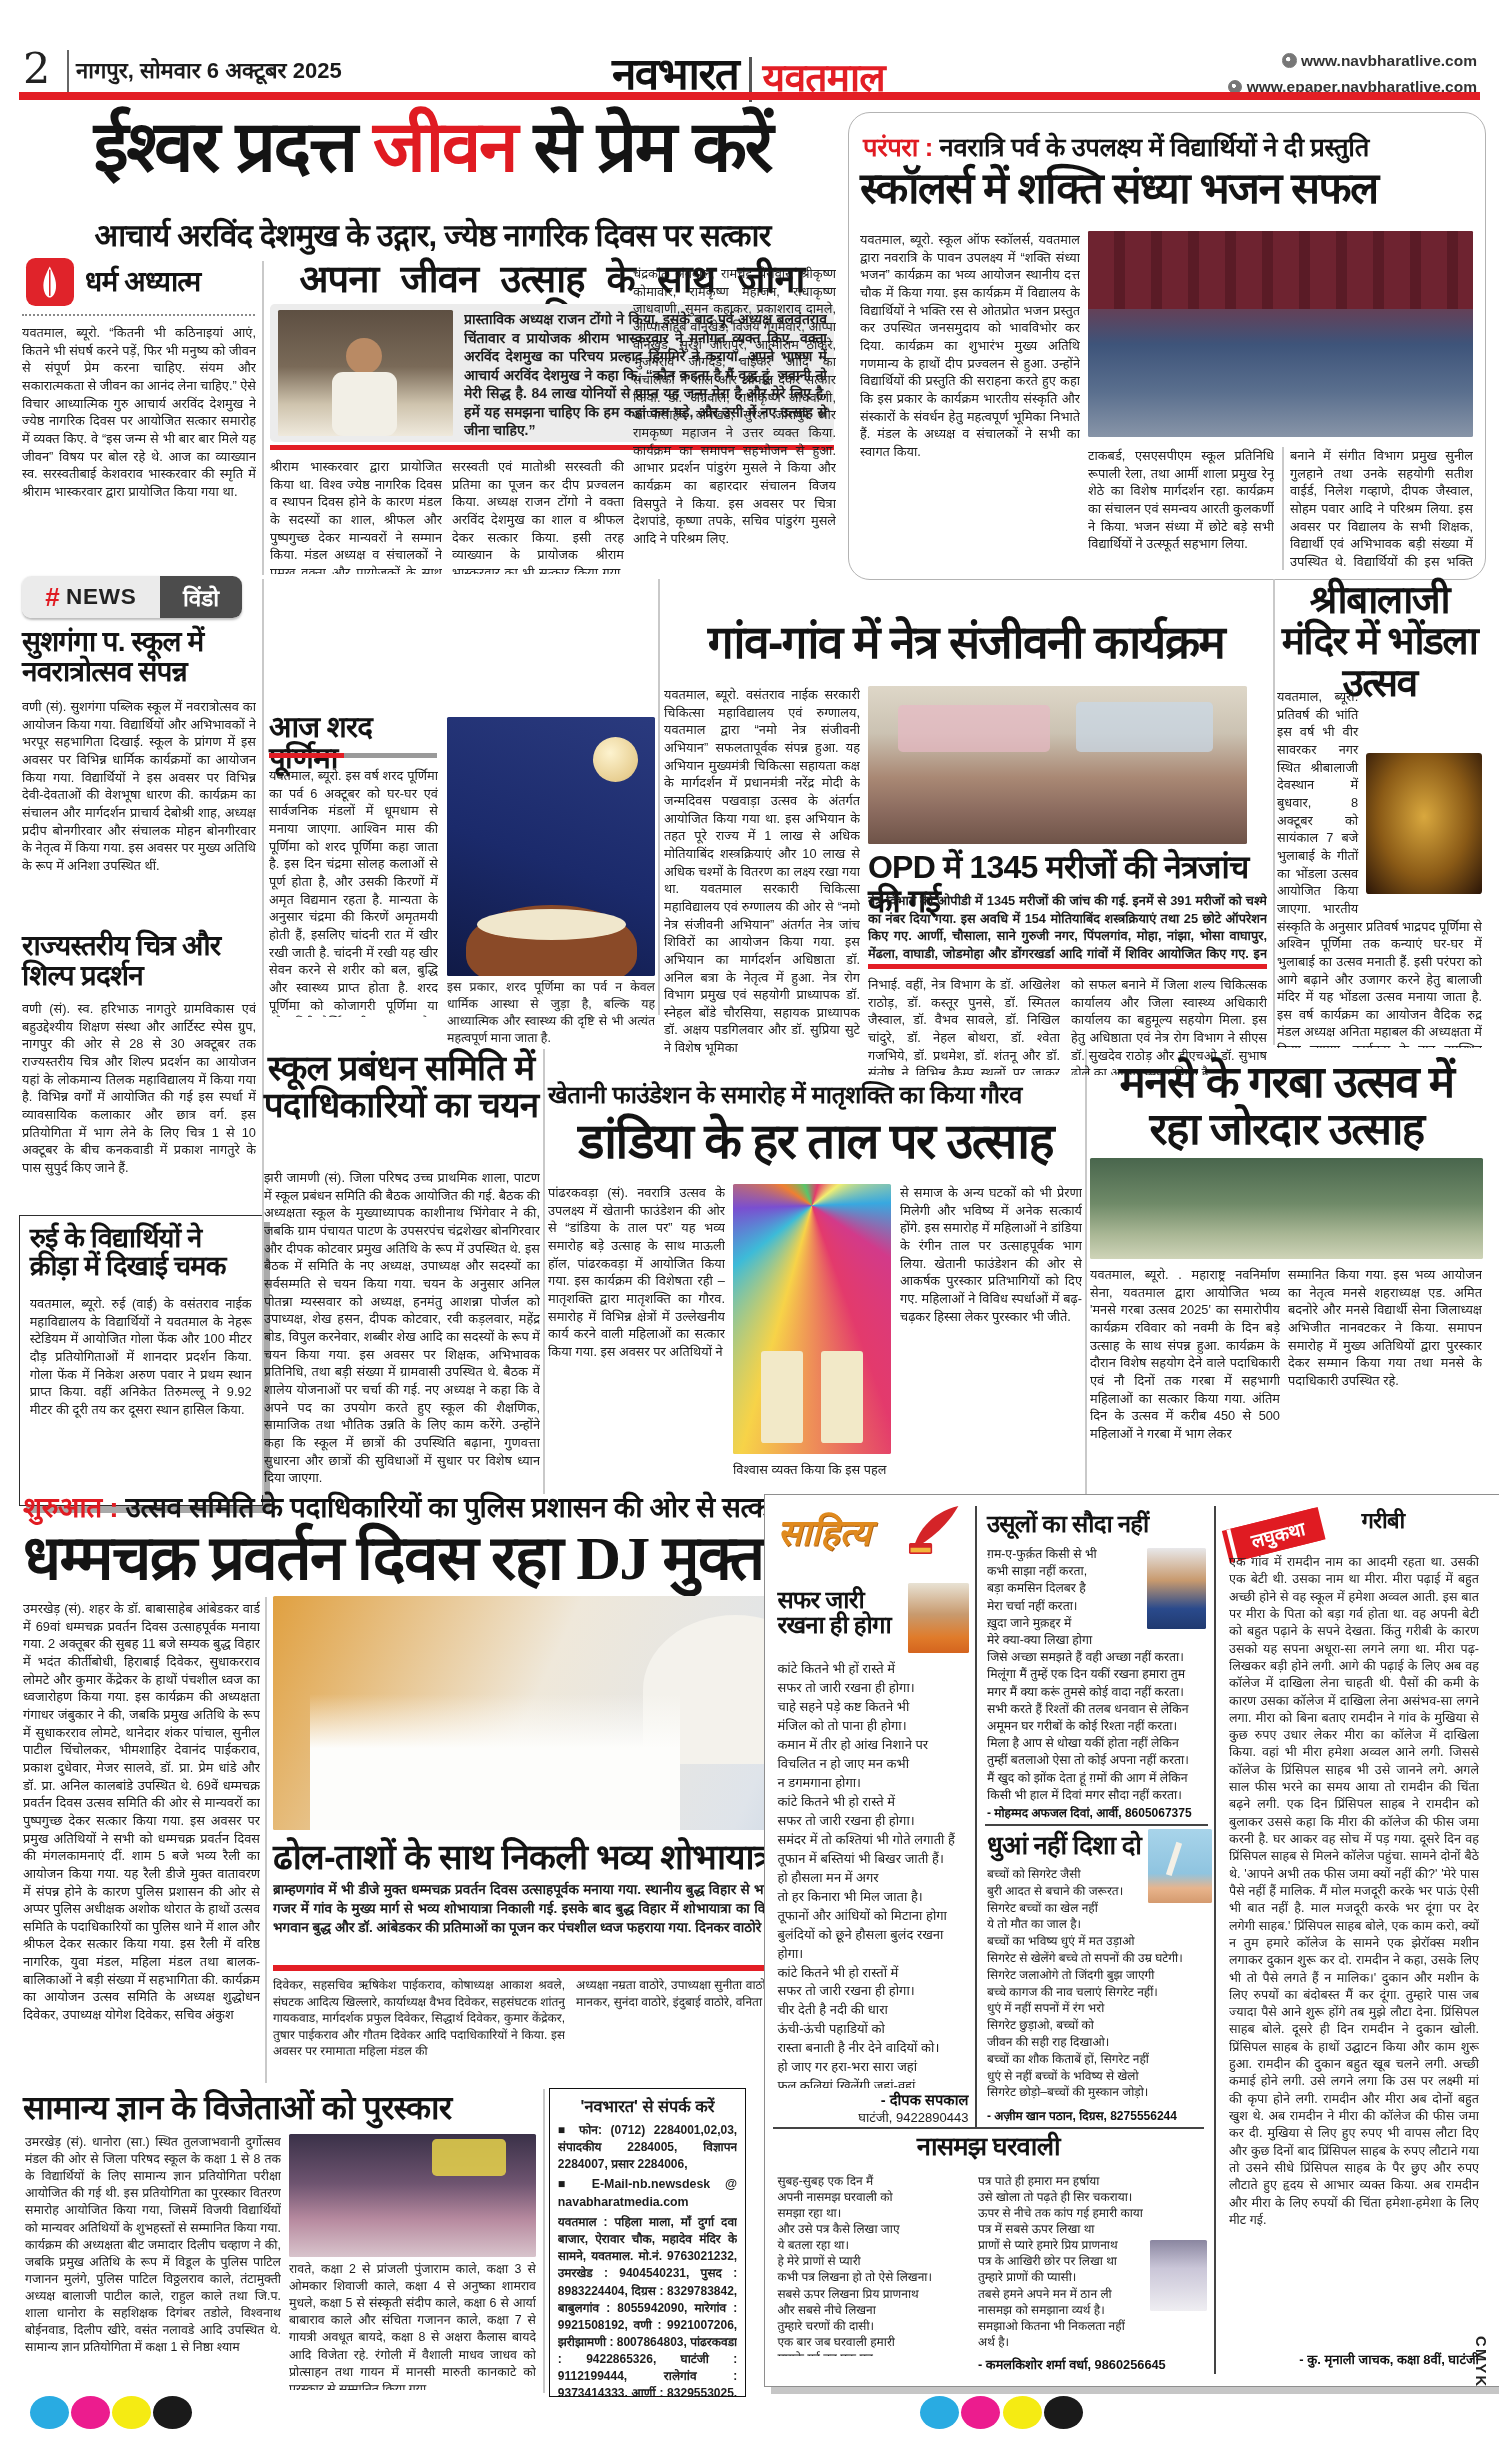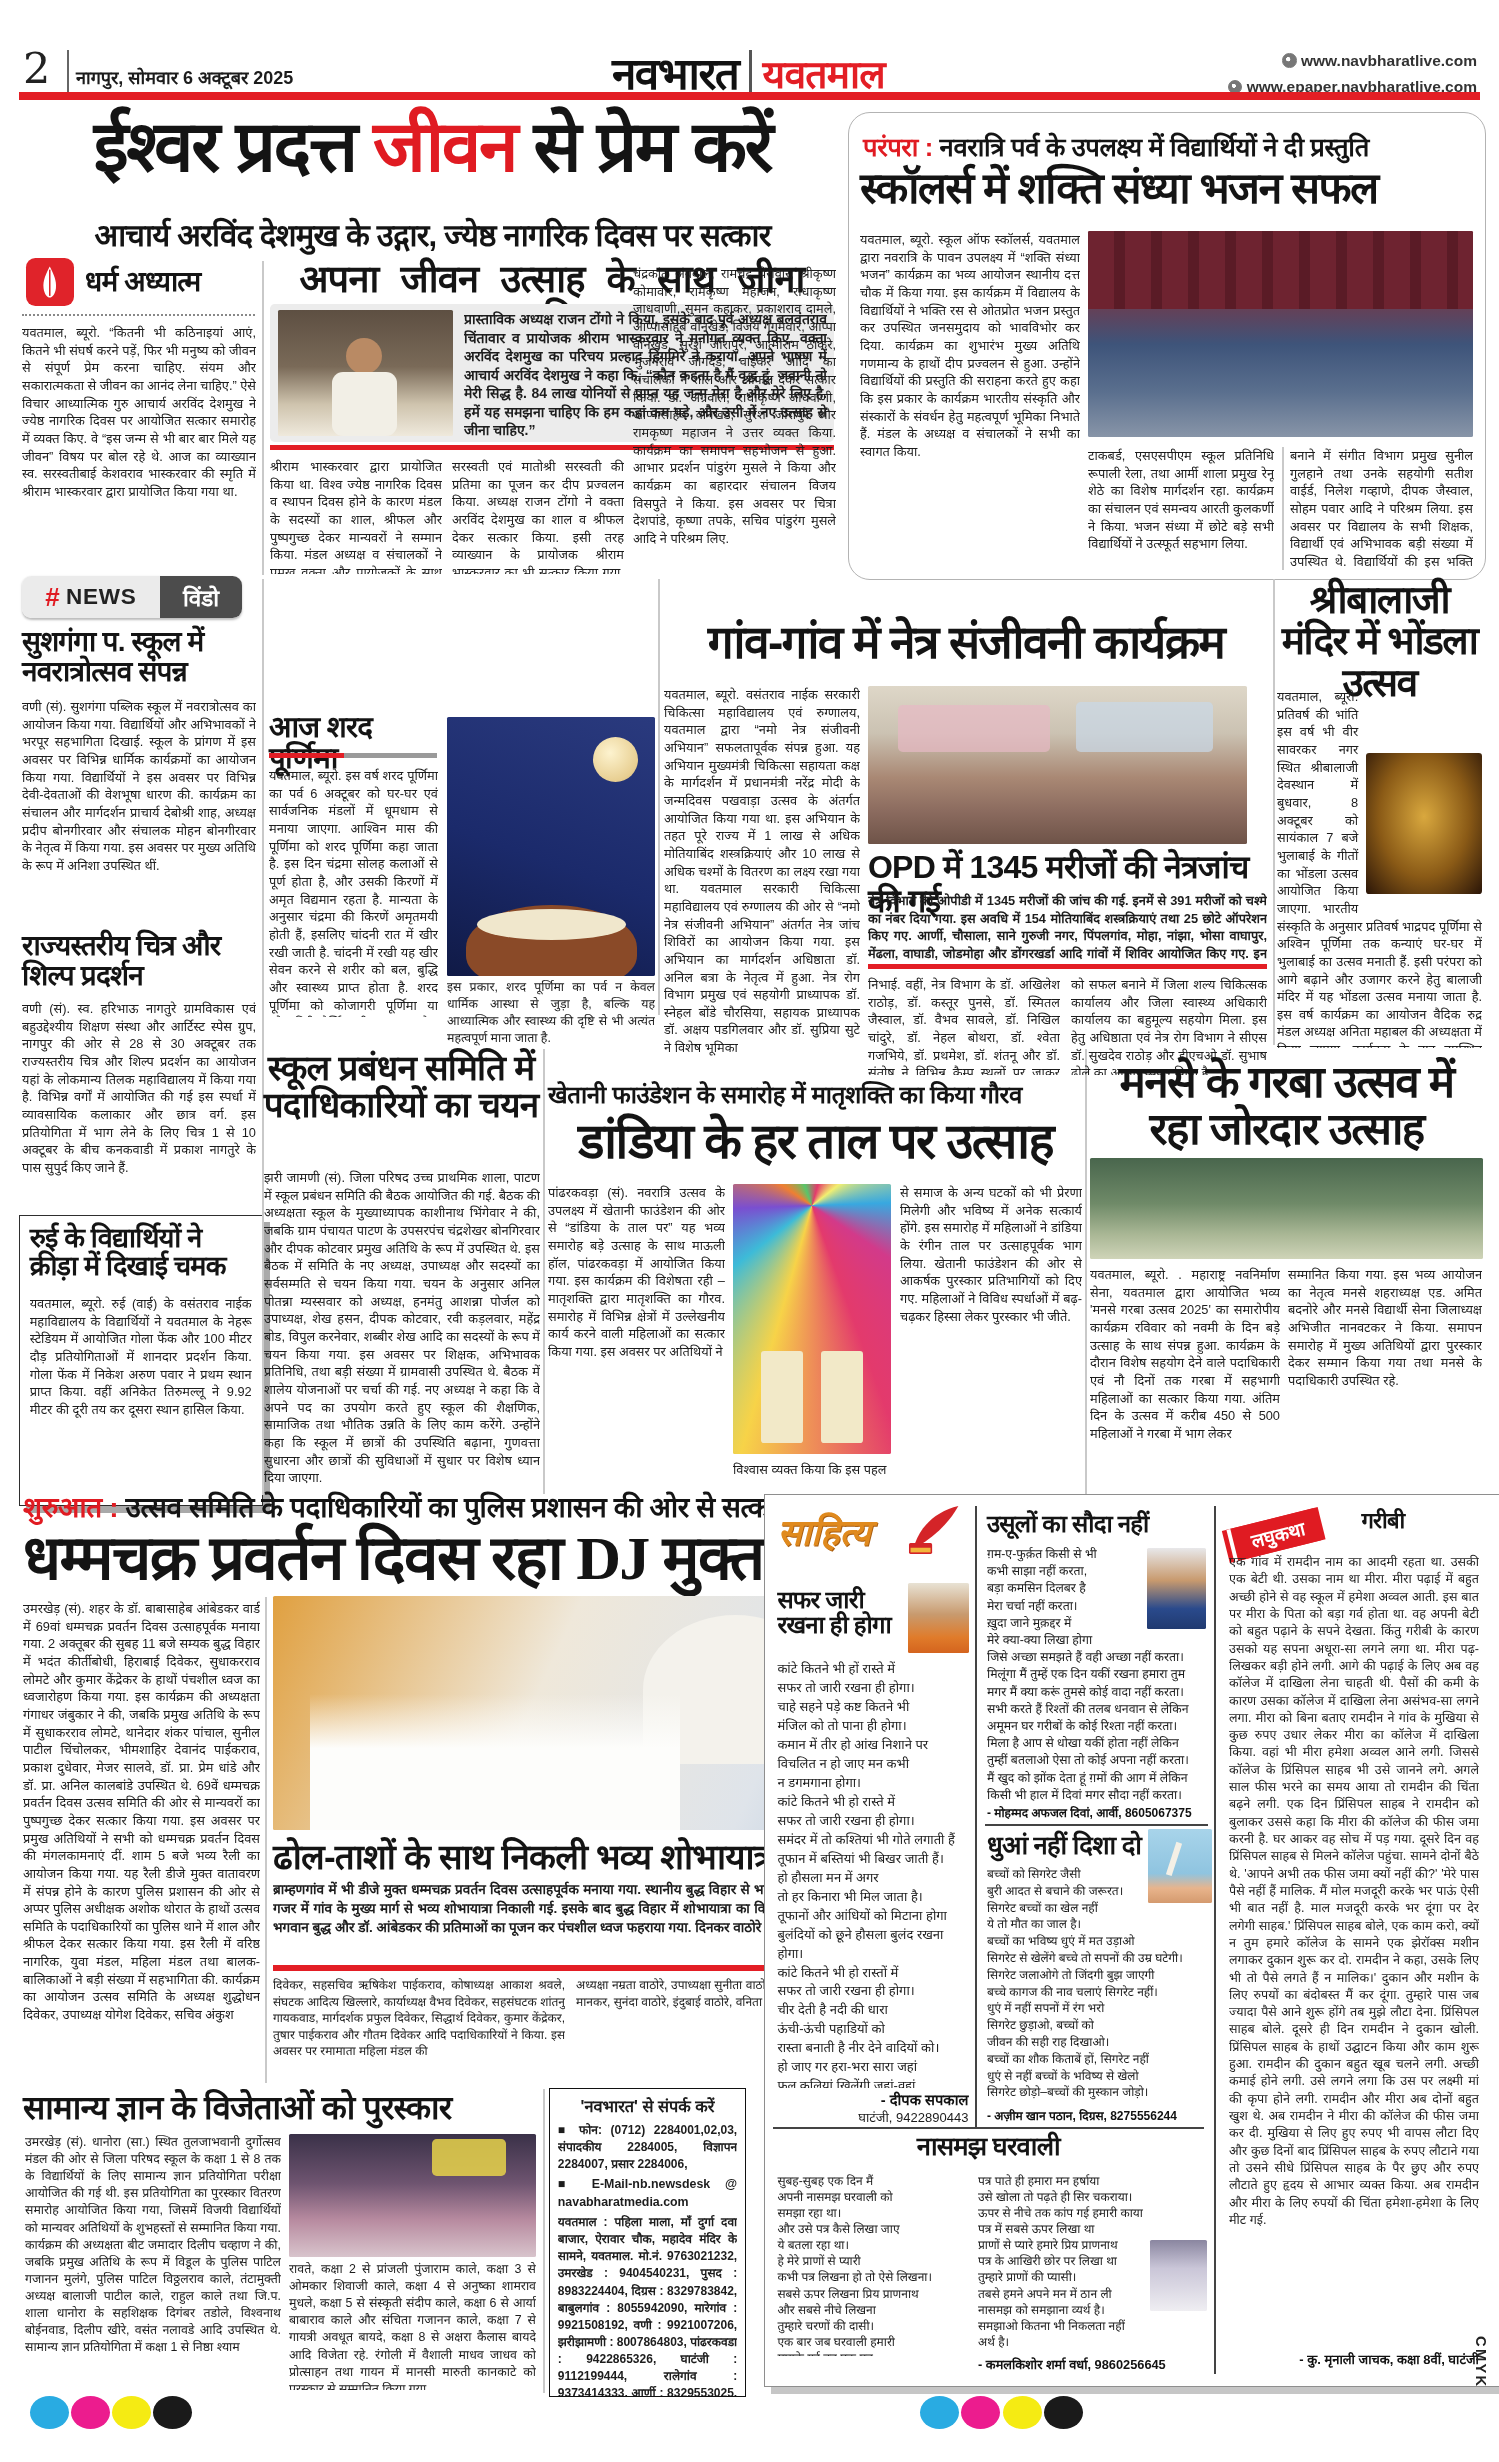--- a/index.html
+++ b/index.html
@@ -20,23 +20,23 @@
   .boxed{border:1.6px solid #2e2e2e;box-shadow:7px 7px 0 #a9a9a9;background:#fff;}
   .dot{border-radius:50%;display:inline-block;}
 </style>
 </head>
 <body>
 
 <div id="page">
 
   <div class="abs" style="left:23px;top:43px;font:300 43px 'DejaVu Serif',serif;color:#222;">2</div>
   <div class="abs" style="left:67px;top:50px;width:1.6px;height:43px;background:#666;"></div>
-  <div class="abs bold" style="left:76px;top:65px;font-size:18px;">नागपुर, सोमवार 6 अक्टूबर 2025</div>
-
-  <div class="abs" style="left:543px;top:42px;width:411px;display:flex;align-items:center;justify-content:center;gap:11px;">
+  <div class="abs bold" style="left:76px;top:54px;font-size:22px;">नागपुर, सोमवार 6 अक्टूबर 2025</div>
+
+  <div class="abs" style="left:543px;top:42px;width:411px;display:flex;align-items:flex-end;justify-content:center;gap:11px;">
     <span style="font-size:44px;font-weight:900;letter-spacing:-1.6px;color:#111;">नवभारत</span>
     <span style="width:2.3px;height:45px;background:#555;display:inline-block;"></span>
     <span style="font-size:39px;font-weight:900;letter-spacing:-0.8px;color:#e31e25;">यवतमाल</span>
   </div>
 
   <div class="abs" style="right:22px;top:48px;text-align:right;font-size:15.5px;font-weight:bold;color:#333;line-height:1.7;">
     <div>
       <span class="dot" style="width:12.4px;height:12.4px;background:radial-gradient(circle at 40% 40%,#fff 18%,#777 22%);border:1.6px solid #777;vertical-align:-1.6px;"></span>
       <span>www.navbharatlive.com</span>
     </div>

